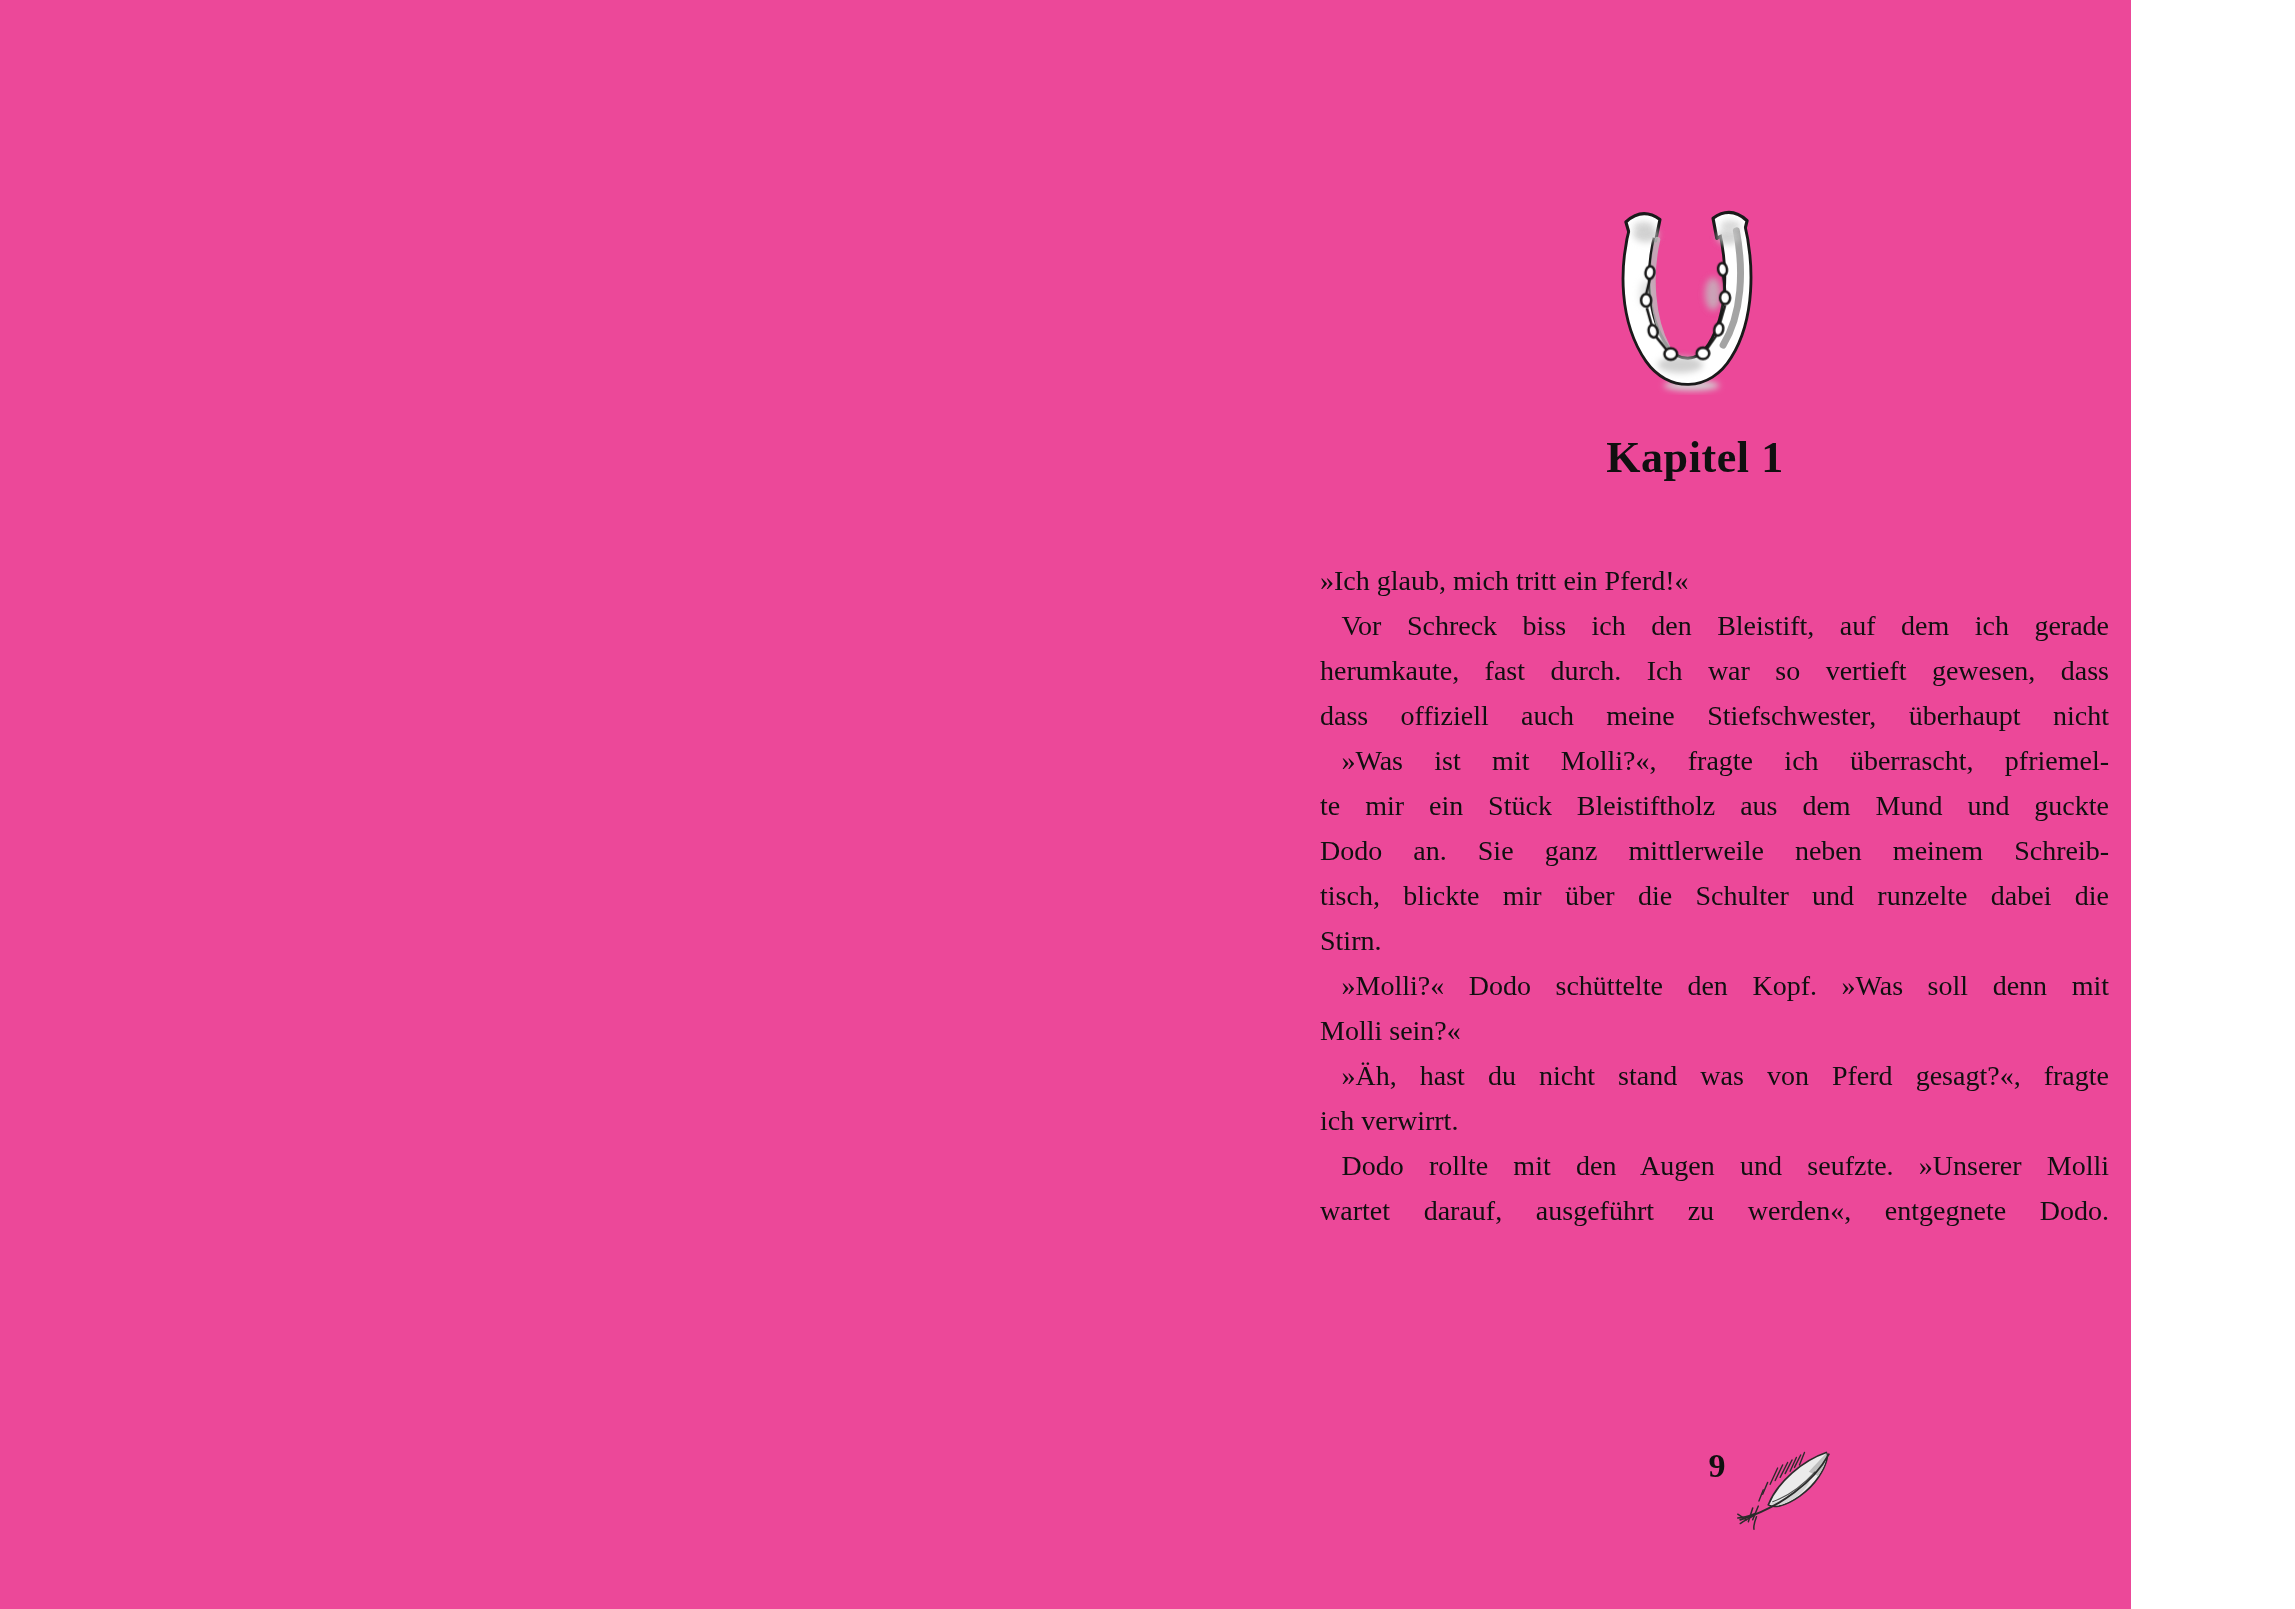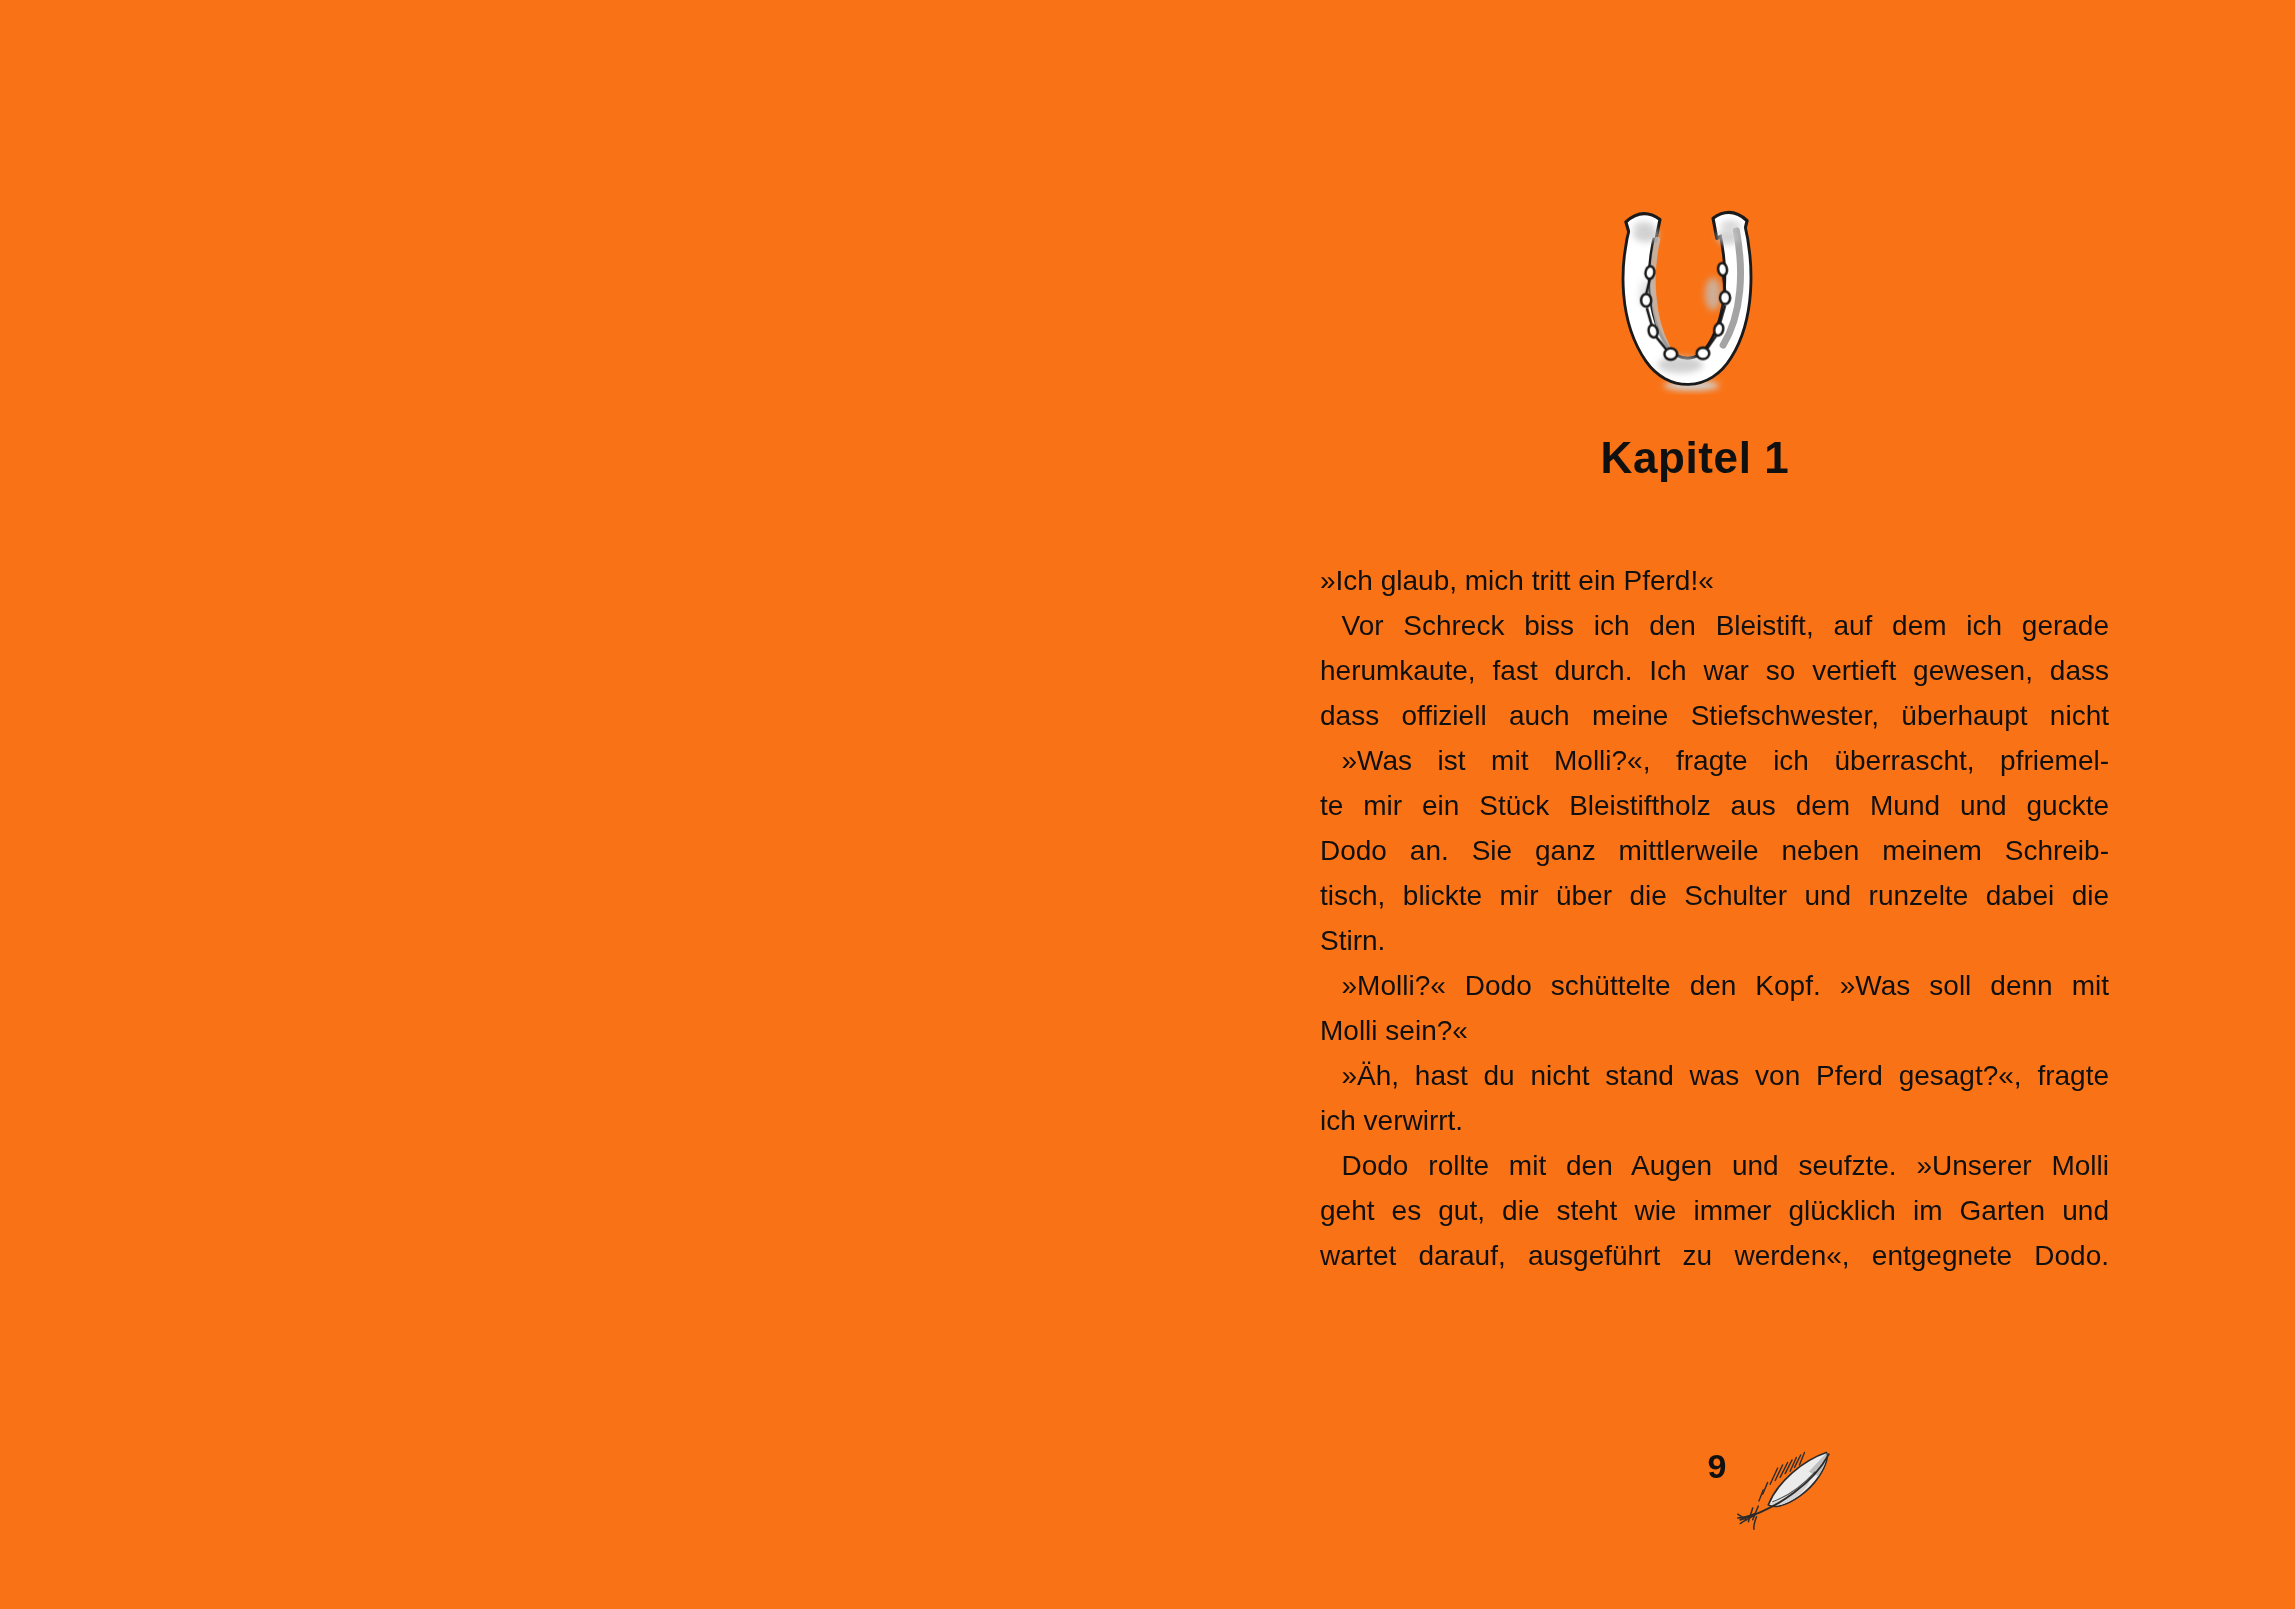--- a/index.html
+++ b/index.html
@@ -2,25 +2,25 @@
 <html style="font-size:10px"><head>
 <meta charset="utf-8">
 <style>
   html, body {
     margin: 0;
     padding: 0;
     background: #ffffff;
   }
   #canvas {
     position: relative;
-    width: 2295px;
+    width: 2131px;
     height: 1610px;
-    background: #f97316;
+    background: #ec4899;
     overflow: hidden;
-    font-family: Liberation Sans, sans-serif;
+    font-family: Liberation Serif, serif;
     color: #111111;
   }
   
   .horseshoe {
     position: absolute;
     left: 1617px;
     top: 198px;
     width: 139px;
     height: 197px;
   }
@@ -139,21 +139,20 @@
     <div class="line indent">»Was ist mit Molli?«, fragte ich überrascht, pfriemel-</div>
     <div class="line">te mir ein Stück Bleistiftholz aus dem Mund und guckte</div>
     <div class="line">Dodo an. Sie ganz mittlerweile neben meinem Schreib-</div>
     <div class="line">tisch, blickte mir über die Schulter und runzelte dabei die</div>
     <div class="line last">Stirn.</div>
     <div class="line indent">»Molli?« Dodo schüttelte den Kopf. »Was soll denn mit</div>
     <div class="line last">Molli sein?«</div>
     <div class="line indent">»Äh, hast du nicht stand was von Pferd gesagt?«, fragte</div>
     <div class="line last">ich verwirrt.</div>
     <div class="line indent">Dodo rollte mit den Augen und seufzte. »Unserer Molli</div>
-    <div class="line">geht es gut, die steht wie immer glücklich im Garten und</div>
     <div class="line">wartet darauf, ausgeführt zu werden«, entgegnete Dodo.</div>
   </div>
 
   <div class="page-number">9</div>
 
   <svg class="feather" viewBox="0 0 170 140" xmlns="http://www.w3.org/2000/svg">
     <g stroke="#2b2b2b" fill="none" stroke-linecap="round">
 
       <path d="M 55,97 C 70,60 110,26 148,13 C 152,18 148,34 136,52 C 120,76 92,95 72,99 C 65,100 59,100 55,97 Z" fill="#ebebeb" stroke-width="2.6"></path>
 

